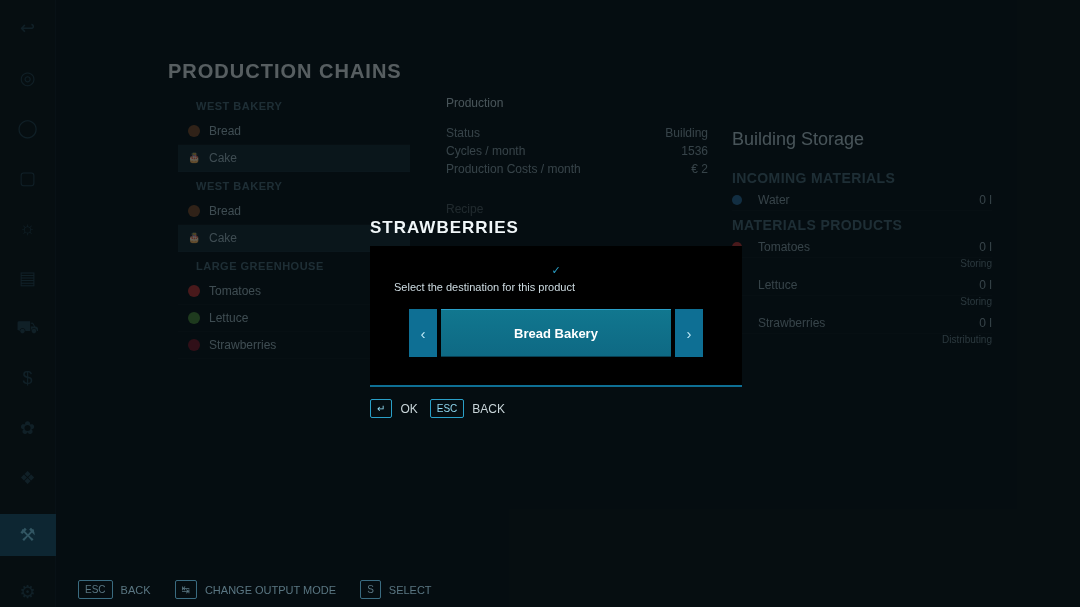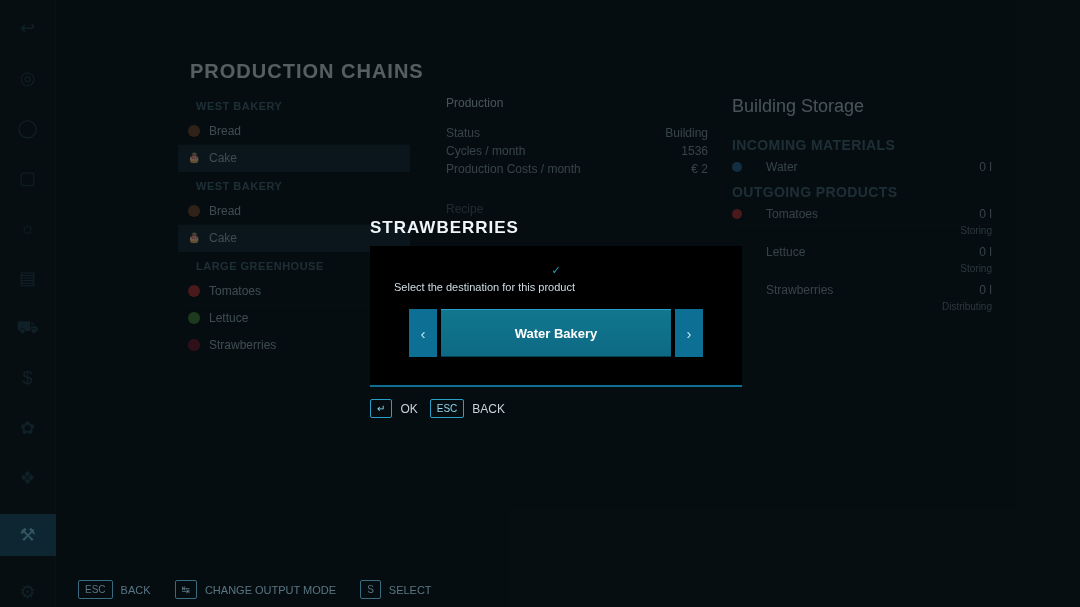--- a/index.html
+++ b/index.html
@@ -15,21 +15,21 @@
   .leftbar .icon {
     width: 28px; height: 28px; display: flex; align-items: center; justify-content: center;
     color: #3a6b80; font-size: 18px; opacity: 0.55;
   }
   .leftbar .icon.active {
     width: 56px; height: 42px; background: #1d566e; color: #7fd3ef; opacity: 1;
   }
 
   
   .title {
-    position: absolute; left: 190px; top: 60px;
+    position: absolute; left: 168px; top: 60px;
     font-size: 20px; letter-spacing: 1px; font-weight: 600; color: #e0e8eb;
   }
 
   
   .chains {
     position: absolute; left: 178px; top: 92px; width: 232px;
     font-size: 12px;
   }
   .chains .group {
     padding: 8px 12px 6px 18px; color: #4a6a78; font-weight: 600; letter-spacing: 0.5px; font-size: 11px;
@@ -46,24 +46,24 @@
   .production {
     position: absolute; left: 446px; top: 96px; width: 262px; font-size: 12px; color: #8aa0aa;
   }
   .production h2 { font-size: 12px; font-weight: 500; color: #b8cdd5; margin-bottom: 14px; }
   .production .row { display: flex; justify-content: space-between; padding: 2px 0; }
 
   
   .storage {
     position: absolute; left: 732px; top: 96px; width: 260px; font-size: 12px; color: #8aa0aa;
   }
-  .storage h2 { font-size: 18px; font-weight: 500; color: #b8cdd5; margin-bottom: 14px; }
+  .storage h2 { font-size: 18px; font-weight: 500; color: #b8cdd5; margin-bottom: 14px; margin-top: 33px; }
   .storage .section-label { color: #4a6a78; font-weight: 600; letter-spacing: 0.4px; font-size: 14px; padding: 6px 0 4px; }
   .storage .srow { display: flex; justify-content: space-between; align-items: center; padding: 3px 0; border-bottom: 1px solid rgba(60,100,120,0.08); }
-  .storage .sname { display:flex; align-items:center; gap:24px; }
+  .storage .sname { display:flex; align-items:center; gap:16px; }
   .storage .sub { text-align: right; font-size: 10px; color: #6a828c; padding: 0 0 6px; }
 
   
   .dim {
     position: absolute; inset: 0; background: rgba(4,10,13,0.62);
   }
 
   
   .modal {
     position: absolute; left: 370px; top: 218px; width: 372px;
@@ -187,21 +187,21 @@
   <div class="section-label">INCOMING MATERIALS</div>
   <div id="incoming">
       <div class="srow">
         <span class="sname">
           <span class="bullet dot-blue" style="width:10px;height:10px;border-radius:50%;display:inline-block"></span>
           <span>Water</span>
         </span>
         <span>0 l</span>
       </div>
     </div>
-  <div class="section-label">OUTGOING PRODUCTS</div>
+  <div class="section-label">MATERIALS PRODUCTS</div>
   <div id="outgoing">
       <div class="srow">
         <span class="sname">
           <span class="bullet dot-red" style="width:10px;height:10px;border-radius:50%;display:inline-block"></span>
           <span>Tomatoes</span>
         </span>
         <span>0 l</span>
       </div>
       <div class="sub">Storing</div>
       <div class="srow">
@@ -242,21 +242,21 @@
 
 <div class="modal">
   <div class="modal-title">STRAWBERRIES</div>
   <div class="modal-body">
     <div class="modal-tick">✓</div>
     <div class="modal-instr">Select the destination for this product</div>
     <div class="selector">
       <div class="arrow">
         <span>‹</span>
       </div>
-      <div class="value">Water Bakery</div>
+      <div class="value">Bread Bakery</div>
       <div class="arrow">
         <span>›</span>
       </div>
     </div>
   </div>
   <div class="modal-footer">
     <div class="keybtn">
       <span class="keycap">↵</span>
       <span>OK</span>
     </div>

